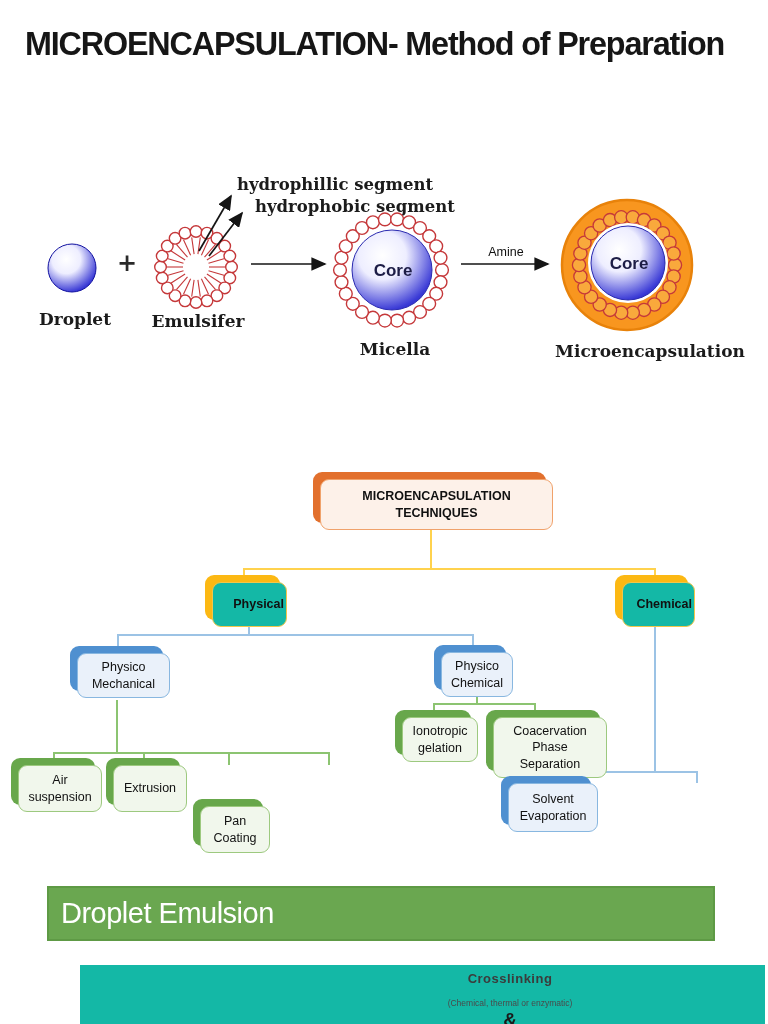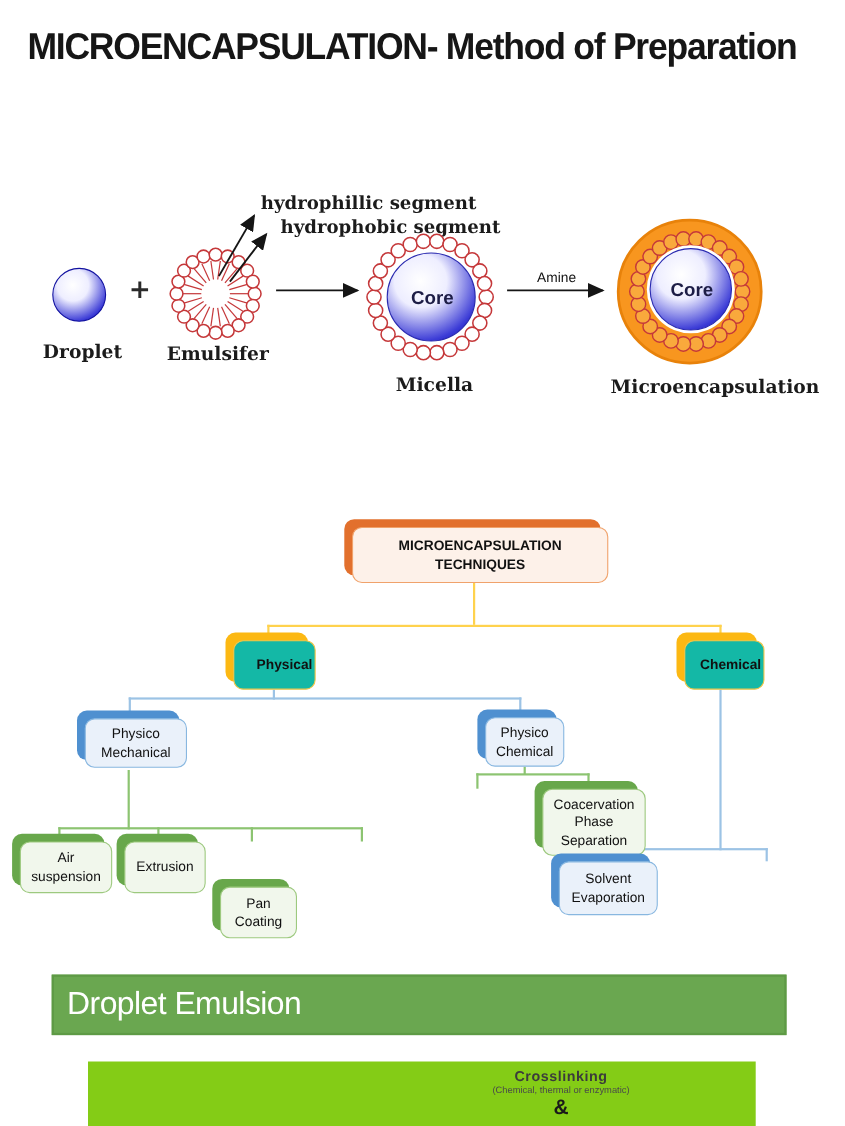--- a/index.html
+++ b/index.html
@@ -42,24 +42,24 @@
   .green-n .shadow{background:#68a74b;}
   .green-n .box{background:#f1f7ec;border-color:#9dc97f;}
 
   
   .banner{position:absolute;left:47px;top:886px;width:668px;height:55px;
     background:#6aa750;border:2px solid #5e9a45;box-sizing:border-box;
     display:flex;align-items:center;}
   .banner span{color:#ffffff;font-size:29px;font-weight:400;padding-left:12px;letter-spacing:-0.5px;}
 
   
-  .peach-panel{position:absolute;left:80px;top:965px;width:607px;height:59px;background:#84cc16;}
+  .peach-panel{position:absolute;left:80px;top:965px;width:685px;height:59px;background:#14b8a6;}
   .xlink{position:absolute;left:310px;top:6px;width:240px;text-align:center;color:#3b3b3b;}
   .xlink .t1{font-size:13px;font-weight:bold;letter-spacing:.5px;}
-  .xlink .t2{font-size:8.5px;color:#4a4a4a;margin-top:0;}
+  .xlink .t2{font-size:8.5px;color:#4a4a4a;margin-top:12px;}
   .xlink .t3{font-size:19px;font-weight:bold;color:#1a1a1a;margin-top:1px;}
 </style>
 </head>
 <body>
 
 <div class="slide">
 
   <h1 class="slide-title">MICROENCAPSULATION- Method of Preparation</h1>
 
   <svg class="process-svg" viewBox="0 0 768 230">
@@ -263,22 +263,29 @@
   </div>
 
   <div class="node blue-n" style="left:441px;top:652px;width:72px;height:45px;">
     <div class="shadow"></div>
     <div class="box">
         <span>Physico
 Chemical</span>
       </div>
   </div>
 
-
-  <div class="node green-n" style="left:493px;top:717px;width:94px;height:61px;">
+  <div class="node green-n" style="left:402px;top:717px;width:76px;height:45px;">
+    <div class="shadow"></div>
+    <div class="box">
+        <span>Ionotropic
+gelation</span>
+      </div>
+  </div>
+
+  <div class="node green-n" style="left:493px;top:717px;width:94px;height:61px;padding-left:20px;">
     <div class="shadow"></div>
     <div class="box">
         <span>Coacervation
 Phase
 Separation</span>
       </div>
   </div>
 
   <div class="node green-n" style="left:18px;top:765px;width:84px;height:47px;border-radius:19px;">
     <div class="shadow"></div>

